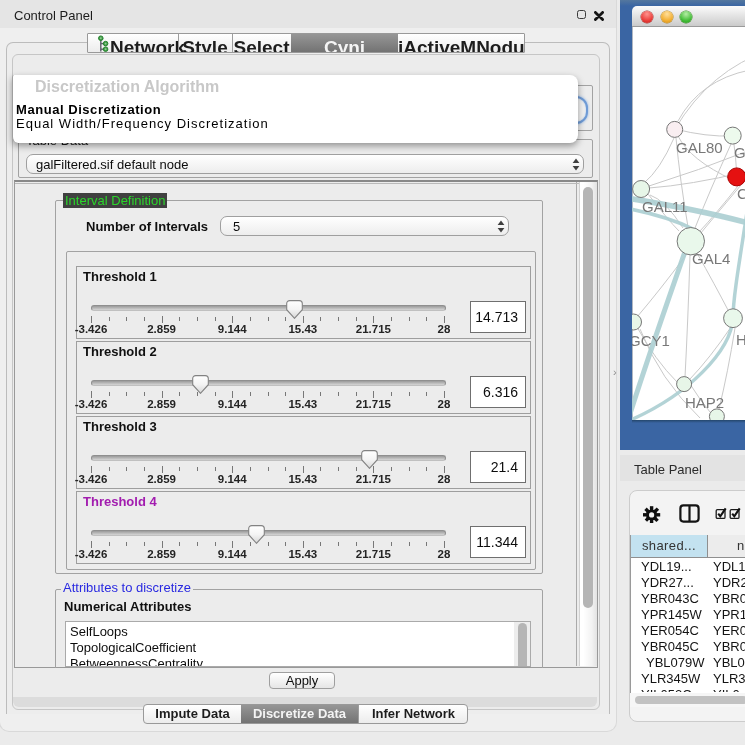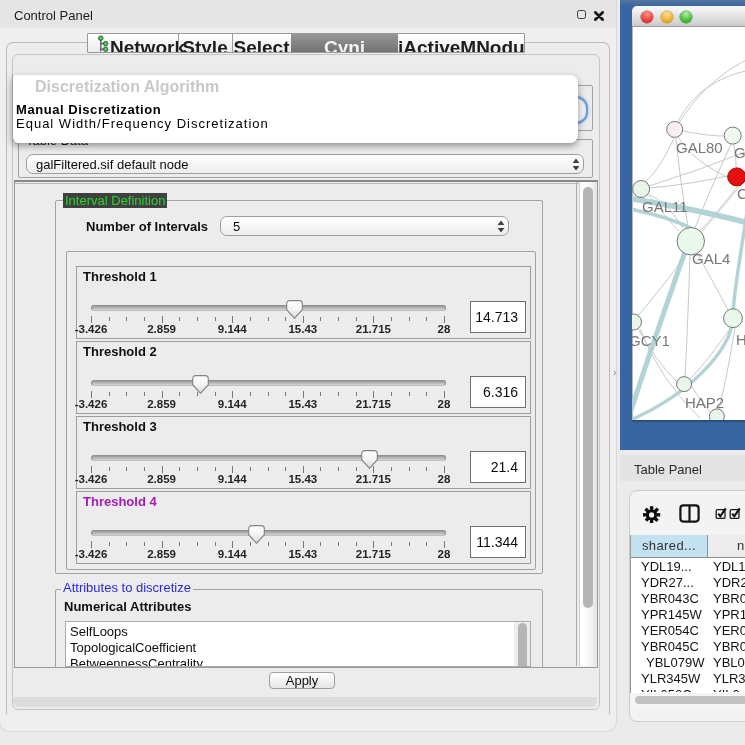--- a/index.html
+++ b/index.html
@@ -248,20 +248,27 @@
     <div class="abs" style="left:4px;top:2px;font-size:13px;color:#0d0d0d;">SelfLoops</div>
     <div class="abs" style="left:4px;top:18px;font-size:13px;color:#0d0d0d;">TopologicalCoefficient</div>
     <div class="abs" style="left:4px;top:34px;font-size:13px;color:#0d0d0d;">BetweennessCentrality</div>
     <div class="abs" style="left:448px;top:0;width:17px;height:46px;background:#ededed;"></div>
     <div class="abs" style="left:452px;top:1px;width:9px;height:46px;background:#b5b5b5;border-radius:5px 5px 0 0;"></div>
   </div>
   <div class="abs" style="left:15px;top:668px;width:561px;height:29px;background:#ececec;"></div>
 
   <div class="abs" style="left:269px;top:672px;width:66px;height:17px;background:linear-gradient(#ffffff,#e6e6e6);border:1px solid #9f9f9f;border-radius:4px;box-sizing:border-box;font-size:13px;color:#0d0d0d;text-align:center;line-height:15px;">Apply</div>
 
+  <div class="abs" style="left:143px;top:704px;width:325px;height:20px;background:linear-gradient(#ffffff,#ececec);border:1px solid #999;border-radius:4px;box-sizing:border-box;overflow:hidden;font-size:13px;font-weight:bold;color:#1d1d1d;">
+    <div class="abs" style="left:0;top:1px;width:97px;text-align:center;">Impute Data</div>
+    <div class="abs" style="left:97px;top:0;width:117px;height:20px;background:linear-gradient(#969696,#6f6f6f);"></div>
+    <div class="abs" style="left:97px;top:1px;width:117px;text-align:center;color:#f4f4f4;">Discretize Data</div>
+    <div class="abs" style="left:214px;top:0;bottom:0;border-left:1px solid #9d9d9d;"></div>
+    <div class="abs" style="left:214px;top:1px;width:111px;text-align:center;">Infer Network</div>
+  </div>
 
   <div class="abs" style="left:12px;top:75px;width:566px;height:68px;background:#fff;border-left:1px solid #9f9f9f;border-radius:2px 8px 8px 6px;box-shadow:0 3px 7px rgba(0,0,0,0.38);box-sizing:border-box;"></div>
   <div class="abs" style="left:35px;top:78px;font-size:16px;font-weight:bold;color:#c8c8c8;">Discretization Algorithm</div>
   <div class="abs" style="left:16px;top:102px;font-size:13px;font-weight:bold;color:#000;letter-spacing:0.55px;">Manual Discretization</div>
   <div class="abs" style="left:16px;top:116px;font-size:13px;color:#000;letter-spacing:1.0px;">Equal Width/Frequency Discretization</div>
 
   <div class="abs" style="left:613px;top:366px;font-size:11px;color:#909090;">›</div>
 
   <div class="abs" style="left:620px;top:0;width:125px;height:450px;background:linear-gradient(#54779e,#3a65a3 6px,#3a65a3);"></div>
   <div class="abs" style="left:632px;top:6px;width:113px;height:21px;background:linear-gradient(#fbfbfb,#cbcbcb);border-radius:5px 0 0 0;border-bottom:1px solid #9a9a9a;box-sizing:border-box;"></div>

